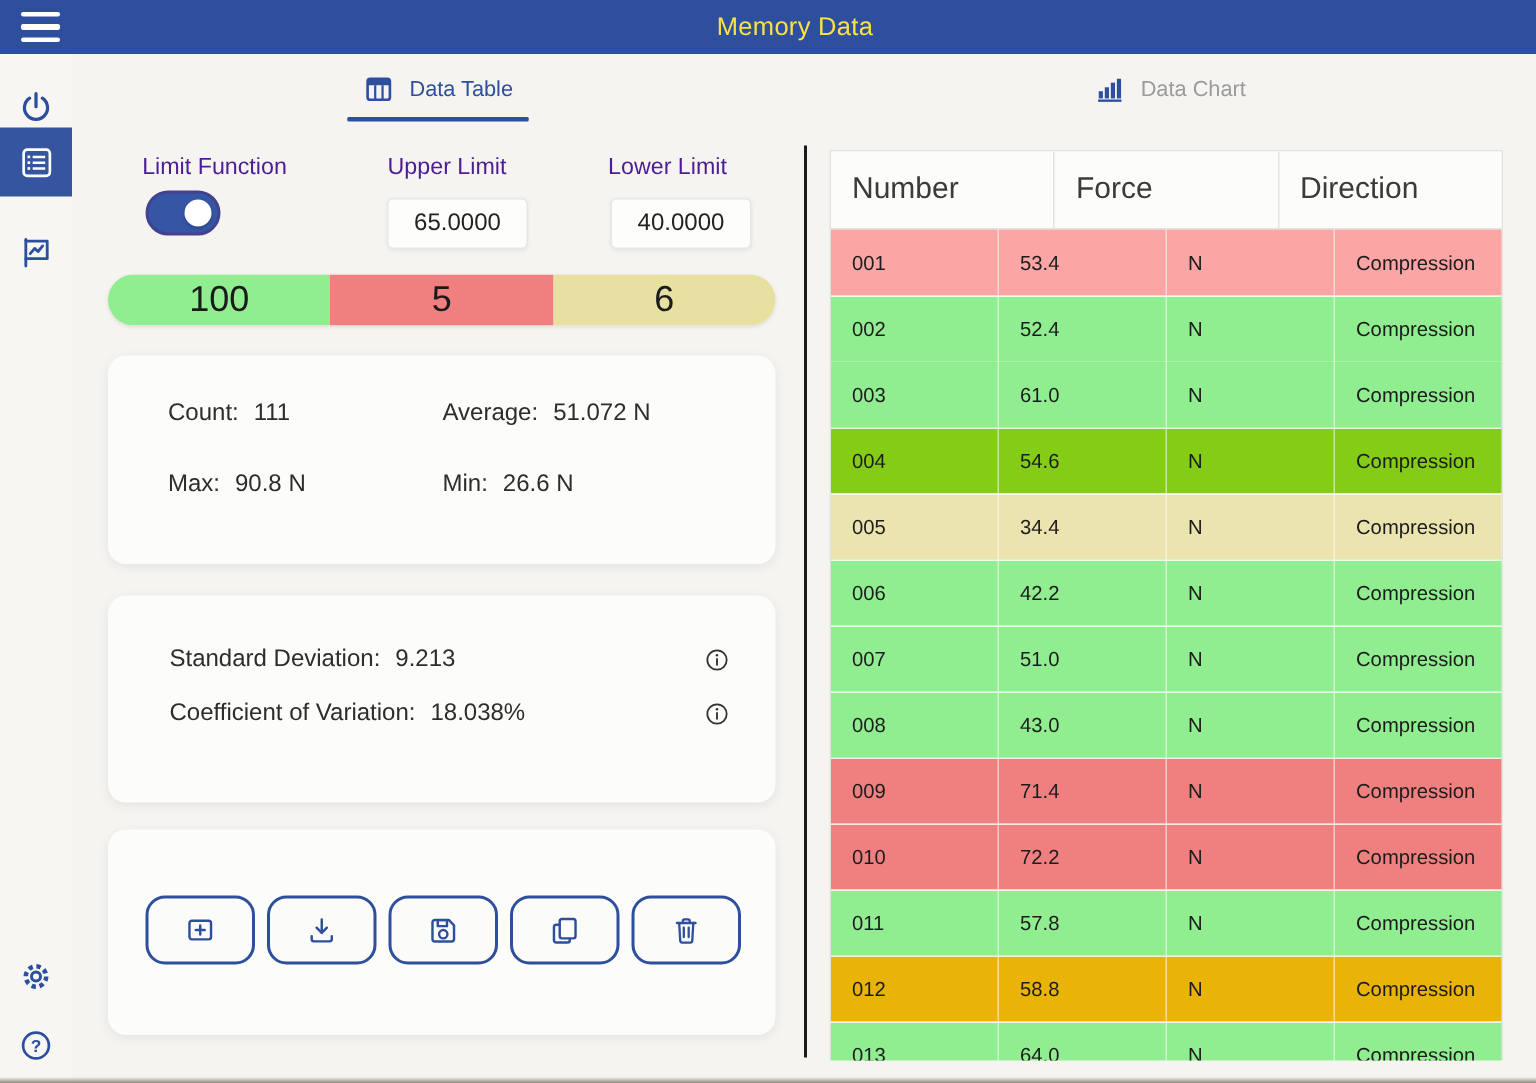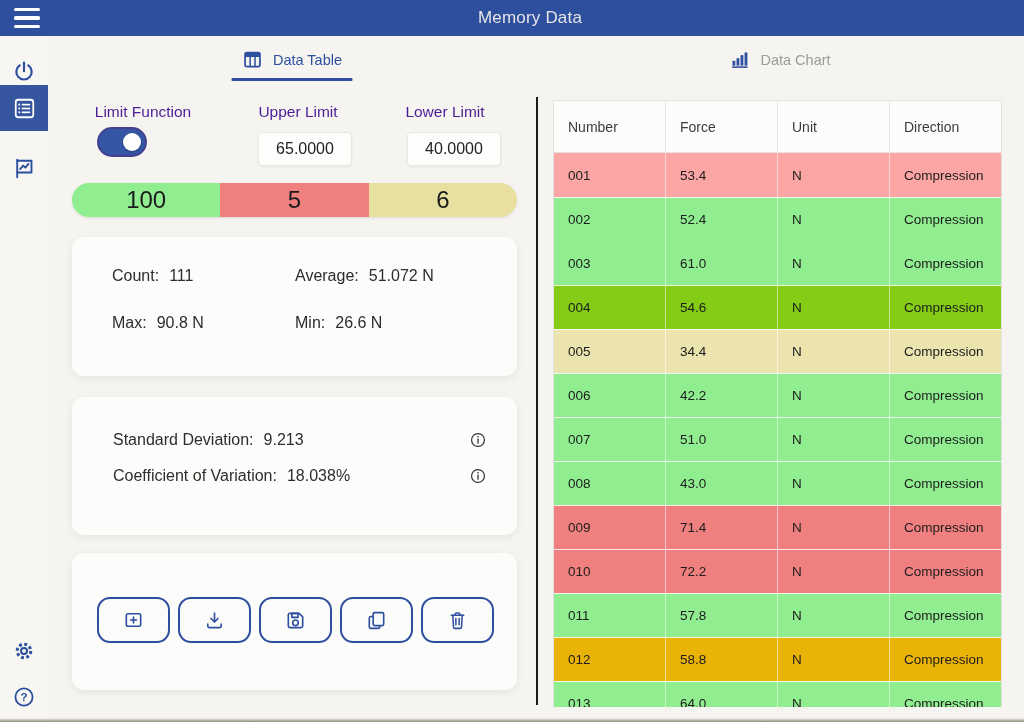--- a/index.html
+++ b/index.html
@@ -4,21 +4,21 @@
 <style>
   * { margin:0; padding:0; box-sizing:border-box; }
   html,body { width:1024px; height:722px; }
   body { font-family:"Liberation Sans","DejaVu Sans",sans-serif; background:#e9e8e5; }
   .app { position:relative; width:1024px; height:722px; background:#f5f4f1; overflow:hidden; }
 
   
   .topbar { position:absolute; left:0; top:0; width:1024px; height:36px; background:#2e4f9e; display:flex; align-items:center; }
   .hamburger { position:absolute; left:14px; top:8px; width:26px; height:20px; display:flex; flex-direction:column; justify-content:space-between; cursor:pointer; }
   .hamburger span { display:block; height:3.2px; background:#ffffff; border-radius:1.5px; }
-  .topbar-title { flex:1; text-align:center; padding-left:36px; color:#e5e5e5; font-size:17px; letter-spacing:.2px; }
+  .topbar-title { flex:1; text-align:center; padding-left:36px; color:#fde047; font-size:17px; letter-spacing:.2px; }
 
   
   .sidebar { position:absolute; left:0; top:36px; width:48px; height:686px; background:#f7f6f3; }
   .side-item { position:absolute; left:0; width:48px; height:46px; display:flex; align-items:center; justify-content:center; cursor:pointer; }
   .side-item.selected { background:#35569f; }
   .side-power { top:13px; }
   .side-table { top:49px; }
   .side-chart { top:109px; }
   .side-gear { top:592px; }
   .side-help { top:638px; }
@@ -61,21 +61,21 @@
   .actions-row { display:flex; gap:8px; }
   .action-btn { width:73px; height:46px; background:#fbfbfa; border:2px solid #2e4f9e; border-radius:13px; display:flex; align-items:center; justify-content:center; cursor:pointer; }
 
   
   .divider { position:absolute; left:536px; top:97px; width:2px; height:608px; background:#1b1b1b; }
 
   
   .right-panel { position:absolute; left:538px; top:95px; width:486px; height:612px; overflow:hidden; }
   .data-table { margin:5px 0 0 15px; width:449px; border:1px solid #e2e2e0; background:#fcfcfa; }
   .t-head { display:flex; height:52px; background:#fcfcfa; border-bottom:1px solid #e2e2e0; }
-  .t-head .t-cell { font-size:14px; color:#3b3b3b; }
+  .t-head .t-cell { font-size:20px; color:#3b3b3b; }
   .t-row { display:flex; height:44px; border-top:1px solid rgba(252,252,250,.85); }
   .t-row.no-top { border-top:none; }
   .t-row .t-cell { font-size:13.5px; color:#1c1c1c; border-right:1px solid rgba(255,255,255,.55); }
   .t-cell { flex:1; display:flex; align-items:center; padding-left:14px; overflow:hidden; white-space:nowrap; }
   .t-head .t-cell { border-right:1px solid #e4e4e2; }
   .t-cell:last-child { border-right:none !important; }
 
   .bottom-edge { position:absolute; left:0; right:0; bottom:0; height:4px; background:linear-gradient(to bottom, rgba(120,110,90,0), rgba(100,92,72,.7)); }
 
   svg { display:block; }
@@ -291,21 +291,20 @@
     </div>
   </div>
 
   <div class="divider"></div>
 
   <div class="right-panel">
     <div class="data-table">
       <div class="t-head">
         <div class="t-cell">Number</div>
         <div class="t-cell">Force</div>
-        <div class="t-cell">Unit</div>
         <div class="t-cell">Direction</div>
       </div>
       <div>
           <div class="t-row no-top" style="background: #fca5a5;">
     <div class="t-cell">001</div>
     <div class="t-cell">53.4</div>
     <div class="t-cell">N</div>
     <div class="t-cell">Compression</div>
   </div>
           <div class="t-row" style="background: rgb(144, 238, 144);">

